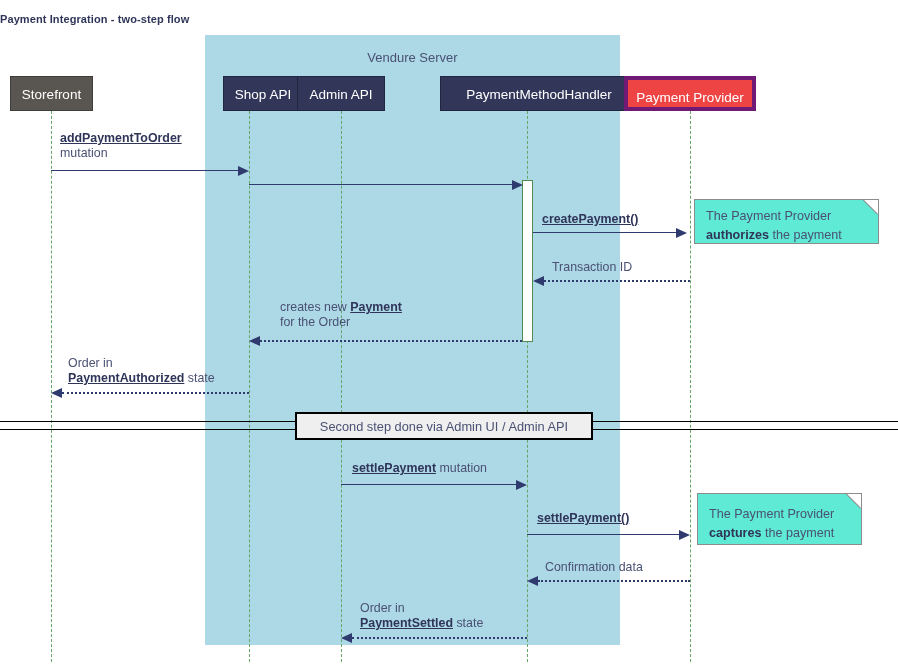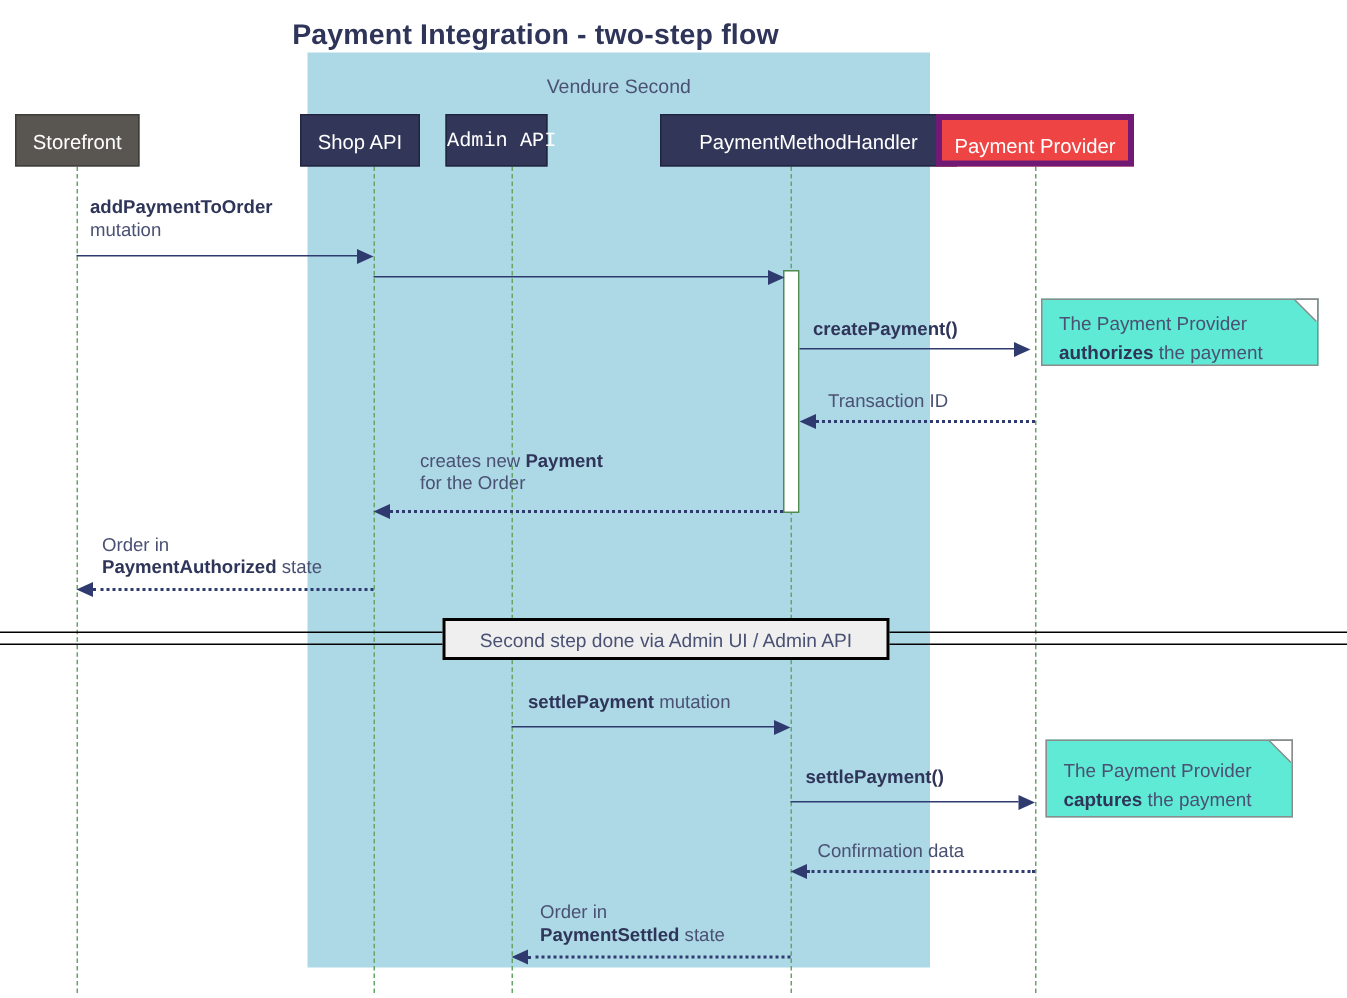--- a/index.html
+++ b/index.html
@@ -17,22 +17,22 @@
     background: #ffffff;
     overflow: hidden;
   }
 
   
   .diagram-title {
     position: absolute;
     left: 0;
     top: 13px;
     width: 714px;
-    text-align: center;
-    font-size: 19px;
+    text-align: left;
+    font-size: 11px;
     font-weight: bold;
     color: #2f3559;
     letter-spacing: 0.1px;
   }
 
   
   .group-box {
     position: absolute;
     left: 205px;
     top: 35px;
@@ -119,20 +119,21 @@
   .msg-label {
     position: absolute;
     font-size: 12.4px;
     color: #4a5173;
     white-space: nowrap;
     line-height: 15px;
   }
   .msg-label b {
     color: #2f3559;
     font-weight: bold;
+    text-decoration: underline;
   }
 
   
   .note {
     position: absolute;
     background: #5eead4;
     border: 1px solid #8c8c8c;
     box-sizing: border-box;
     font-size: 12.6px;
     color: #4a5173;
@@ -183,31 +184,31 @@
   }
 </style>
 </head>
 <body>
 
 <div id="canvas">
 
   <div class="diagram-title">Payment Integration - two-step flow</div>
 
   <div class="group-box"></div>
-  <div class="group-label">Vendure Second</div>
+  <div class="group-label">Vendure Server</div>
 
   <div class="lifeline" style="left:51px;"></div>
   <div class="lifeline" style="left:249px;"></div>
   <div class="lifeline" style="left:341px;"></div>
   <div class="lifeline" style="left:527px;"></div>
   <div class="lifeline" style="left:690px;"></div>
 
   <div class="participant p-storefront" style="left:10px; top:76px; width:83px;">Storefront</div>
-  <div class="participant p-dark" style="left:200px; top:76px; width:80px;">Shop API</div>
-  <div class="participant p-dark" style="left:297px; top:76px; width:68px;font-family:Liberation Mono, monospace;">Admin API</div>
+  <div class="participant p-dark" style="left:223px; top:76px; width:80px;">Shop API</div>
+  <div class="participant p-dark" style="left:297px; top:76px; width:88px;">Admin API</div>
   <div class="participant p-dark" style="left:440px; top:76px; width:198px;">PaymentMethodHandler</div>
   <div class="participant p-provider" style="left:624px; top:76px; width:132px;">Payment Provider</div>
 
   <div class="activation" style="left:522px; top:180px; width:11px; height:162px;"></div>
 
   <div class="msg-label" style="left:60px; top:131px;">
     <b>addPaymentToOrder</b><br>
     <span>mutation</span>
   </div>
   <div class="msg-line" style="left:51px; top:170px; width:187px;"></div>

